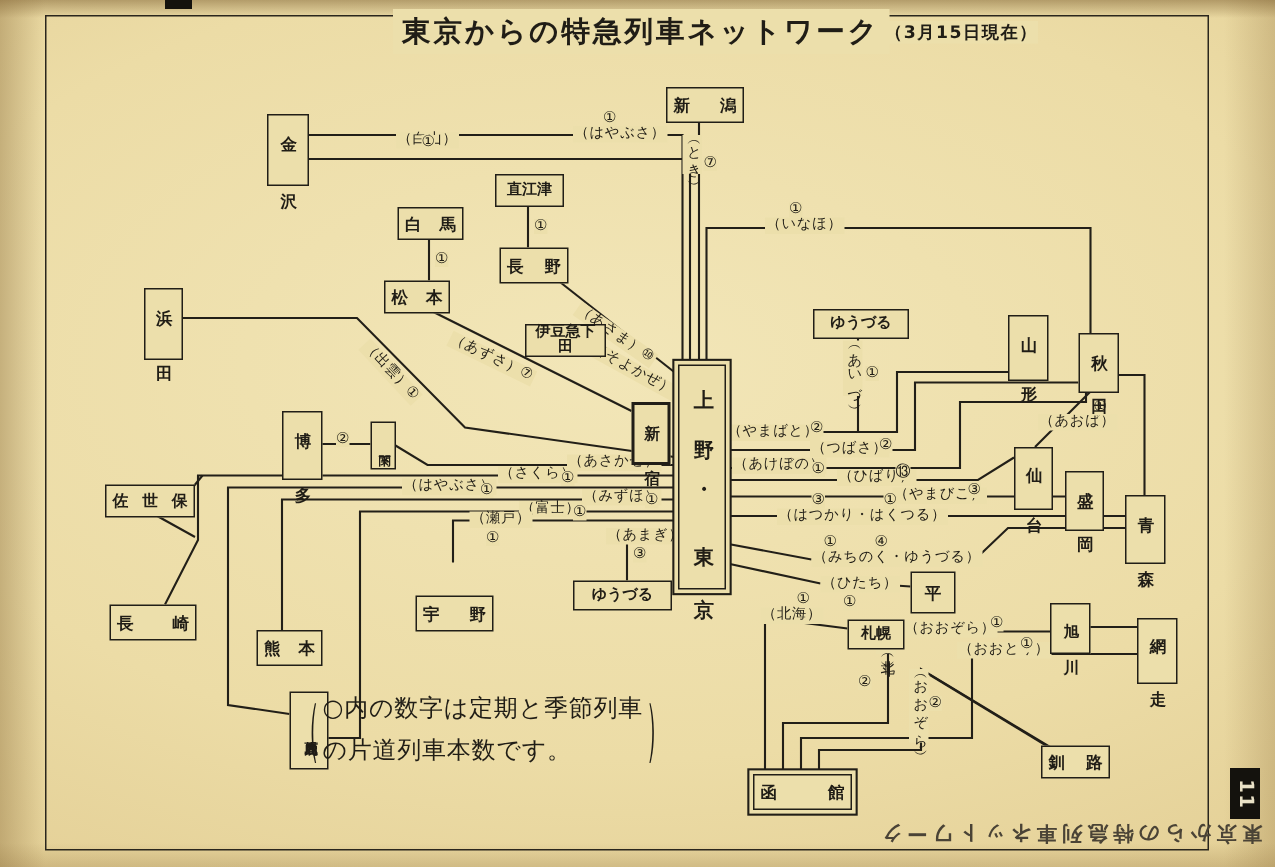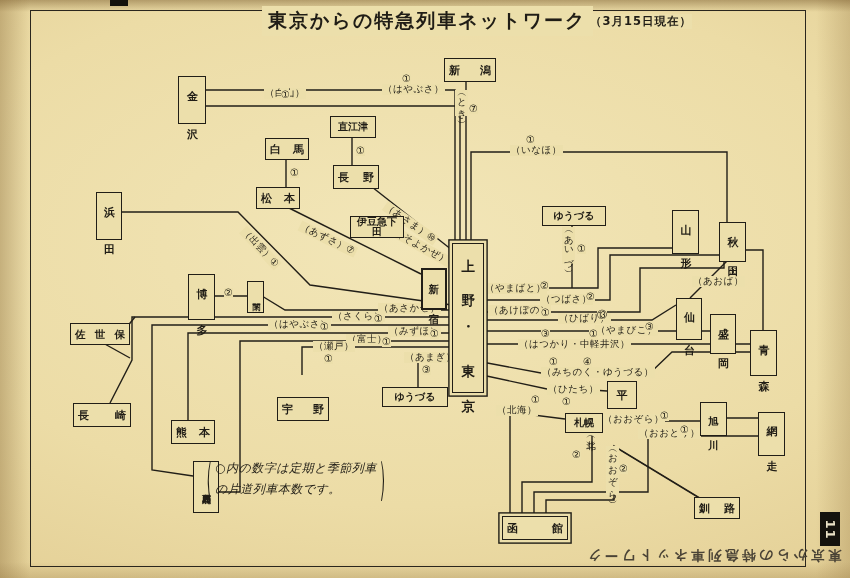--- a/index.html
+++ b/index.html
@@ -32,21 +32,21 @@
   .st.v span{height:100%;width:auto;padding:4px 0;text-align:justify;text-align-last:justify;}
   .st.c span{text-align:center;text-align-last:center;}
   .bold{border-width:2.5px;}
   .dbl{box-shadow:0 0 0 2.4px var(--paper), 0 0 0 3.8px #211e17;}
   .title{position:absolute;left:262px;top:6px;z-index:6;background:var(--paper);
     font-size:19px;font-weight:700;letter-spacing:2px;padding:2px 6px;}
   .titledate{position:absolute;left:590px;top:14px;z-index:6;background:var(--paper);
     font-size:11.5px;font-weight:600;letter-spacing:1px;}
   .note{position:absolute;left:196px;top:458px;z-index:6;display:flex;align-items:center;}
   .note .par{font-size:15px;font-weight:300;transform:scaleY(3.1);padding:0 2px;}
-  .note .txt{font-size:12px;line-height:1.75;letter-spacing:.5px;font-style:italic;}
+  .note .txt{font-size:16px;line-height:1.75;letter-spacing:.5px;}
   .marginTitle{position:absolute;left:584px;top:546px;z-index:6;
     transform:rotate(180deg);font-size:13.5px;letter-spacing:3.5px;color:#4a4336;font-weight:600;}
   .pageNum{position:absolute;left:820px;top:512px;width:20px;height:34px;background:#14120d;
     z-index:6;display:flex;align-items:center;justify-content:center;}
   .pageNum span{color:#e9e1c6;font-size:13px;font-weight:700;transform:rotate(90deg);letter-spacing:1px;}
   .tick{position:absolute;left:110px;top:0;width:18px;height:6px;background:#14120d;z-index:6;}
 </style>
 </head>
 <body>
 
@@ -137,21 +137,21 @@
 
   <div class="lbl" style="left:558px;top:313px">（ひばり）</div>
   <div class="num" style="left:597px;top:310px">⑬</div>
 
   <div class="lbl" style="left:595px;top:325px">（やまびこ）</div>
   <div class="num" style="left:645px;top:322px">③</div>
 
   <div class="lbl" style="left:692px;top:276px">（あおば）</div>
   <div class="num" style="left:729px;top:267px">①</div>
 
-  <div class="lbl" style="left:518px;top:339px">（はつかり・中軽井沢）</div>
+  <div class="lbl" style="left:518px;top:339px">（はつかり・はくつる）</div>
   <div class="num" style="left:541px;top:329px">③</div>
   <div class="num" style="left:589px;top:329px">①</div>
 
   <div class="lbl" style="left:541px;top:367px">（みちのく・ゆうづる）</div>
   <div class="num" style="left:549px;top:357px">①</div>
   <div class="num" style="left:583px;top:357px">④</div>
 
   <div class="lbl" style="left:547px;top:384px">（ひたち）</div>
   <div class="num" style="left:562px;top:397px">①</div>
 
@@ -169,21 +169,21 @@
 
   <div class="lbl" style="left:346px;top:334px">（富士）</div>
   <div class="num" style="left:382px;top:337px">①</div>
 
   <div class="lbl" style="left:313px;top:341px">（瀬戸）</div>
   <div class="num" style="left:324px;top:354px">①</div>
 
   <div class="lbl" style="left:404px;top:352px">（あまぎ）</div>
   <div class="num" style="left:422px;top:365px">③</div>
 
-  <div class="lbl" style="left:496px;top:405px">（北海）</div>
+  <div class="lbl" style="left:507px;top:405px">（北海）</div>
   <div class="num" style="left:531px;top:395px">①</div>
 
   <div class="lbl vlbl" style="left:584px;top:432px">（北斗）</div>
   <div class="num" style="left:572px;top:450px">②</div>
 
   <div class="lbl" style="left:602px;top:414px">（おおぞら）</div>
   <div class="num" style="left:660px;top:411px">①</div>
 
   <div class="lbl" style="left:638px;top:428px">（おおとり）</div>
   <div class="num" style="left:680px;top:425px">①</div>

